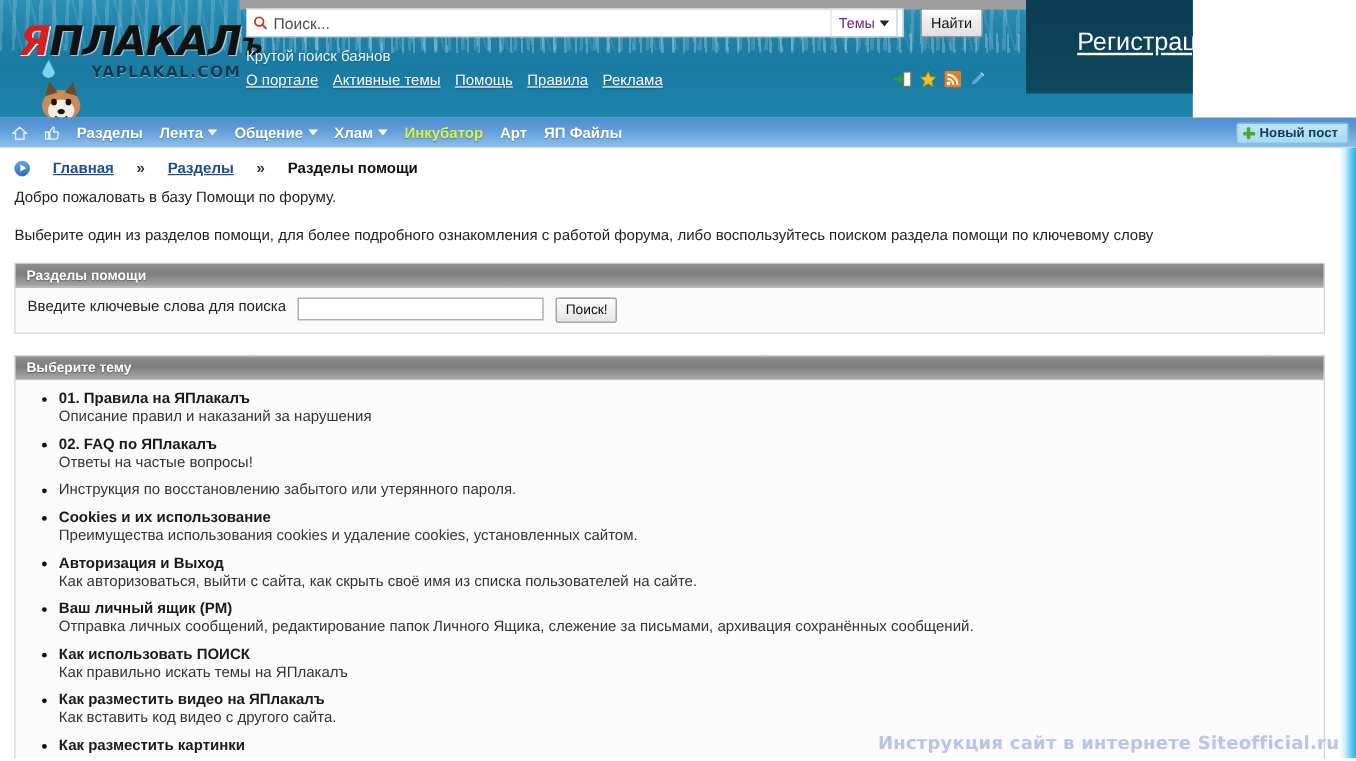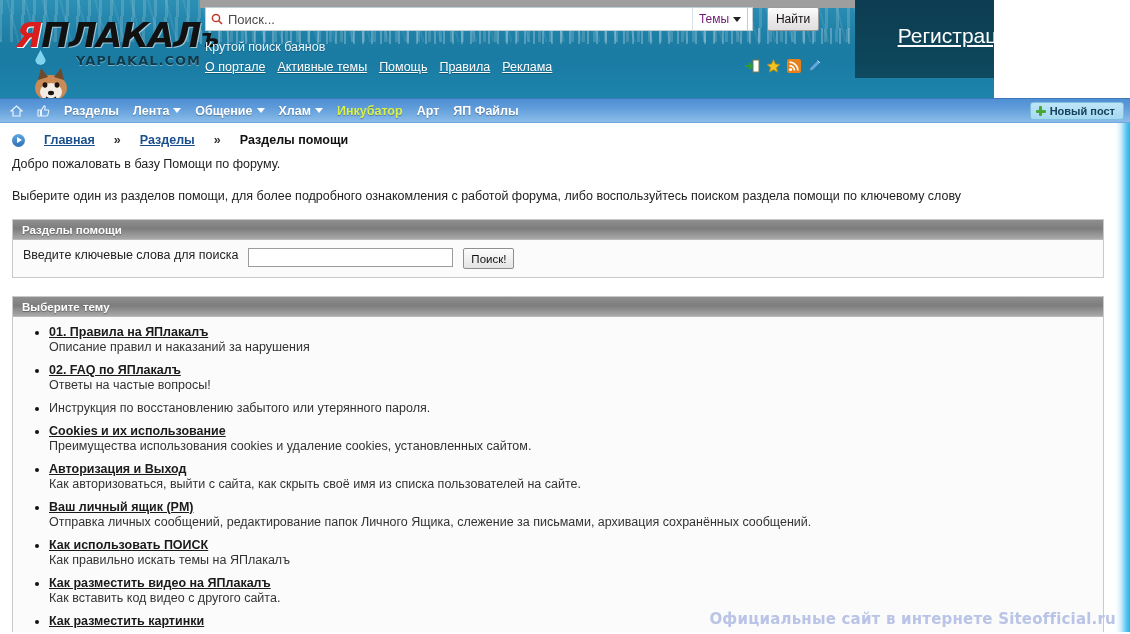--- a/index.html
+++ b/index.html
@@ -263,21 +263,21 @@
   ul.topics-list {
     margin: 0; padding: 0 0 0 36px;
     list-style: disc;
   }
   ul.topics-list li {
     margin-bottom: 9px;
     font-size: 12.5px; color: #222;
   }
   ul.topics-list li::marker { color: #111; }
   .topic-title {
-    font-weight: bold; color: #1a1a1a; text-decoration: underline;
+    font-weight: bold; color: #1a1a1a; 
     font-size: 12.5px; cursor: pointer; text-align: center;
   }
   .topic-desc {
     display: block; margin-top: 1px;
     font-size: 12.5px; color: #333; font-weight: normal;
   }
 
   
   .watermark {
     position: absolute; right: 14px; bottom: 4px;
@@ -480,14 +480,14 @@
           <li>
             <span class="topic-title">Как разместить картинки</span>
             
           </li>
         </ul>
       </div>
     </div>
 
   </div>
 
-  <div class="watermark">Официальные сайт в интернете Siteofficial.ru</div>
+  <div class="watermark">Инструкция сайт в интернете Siteofficial.ru</div>
 </div>
 
 </body></html>

